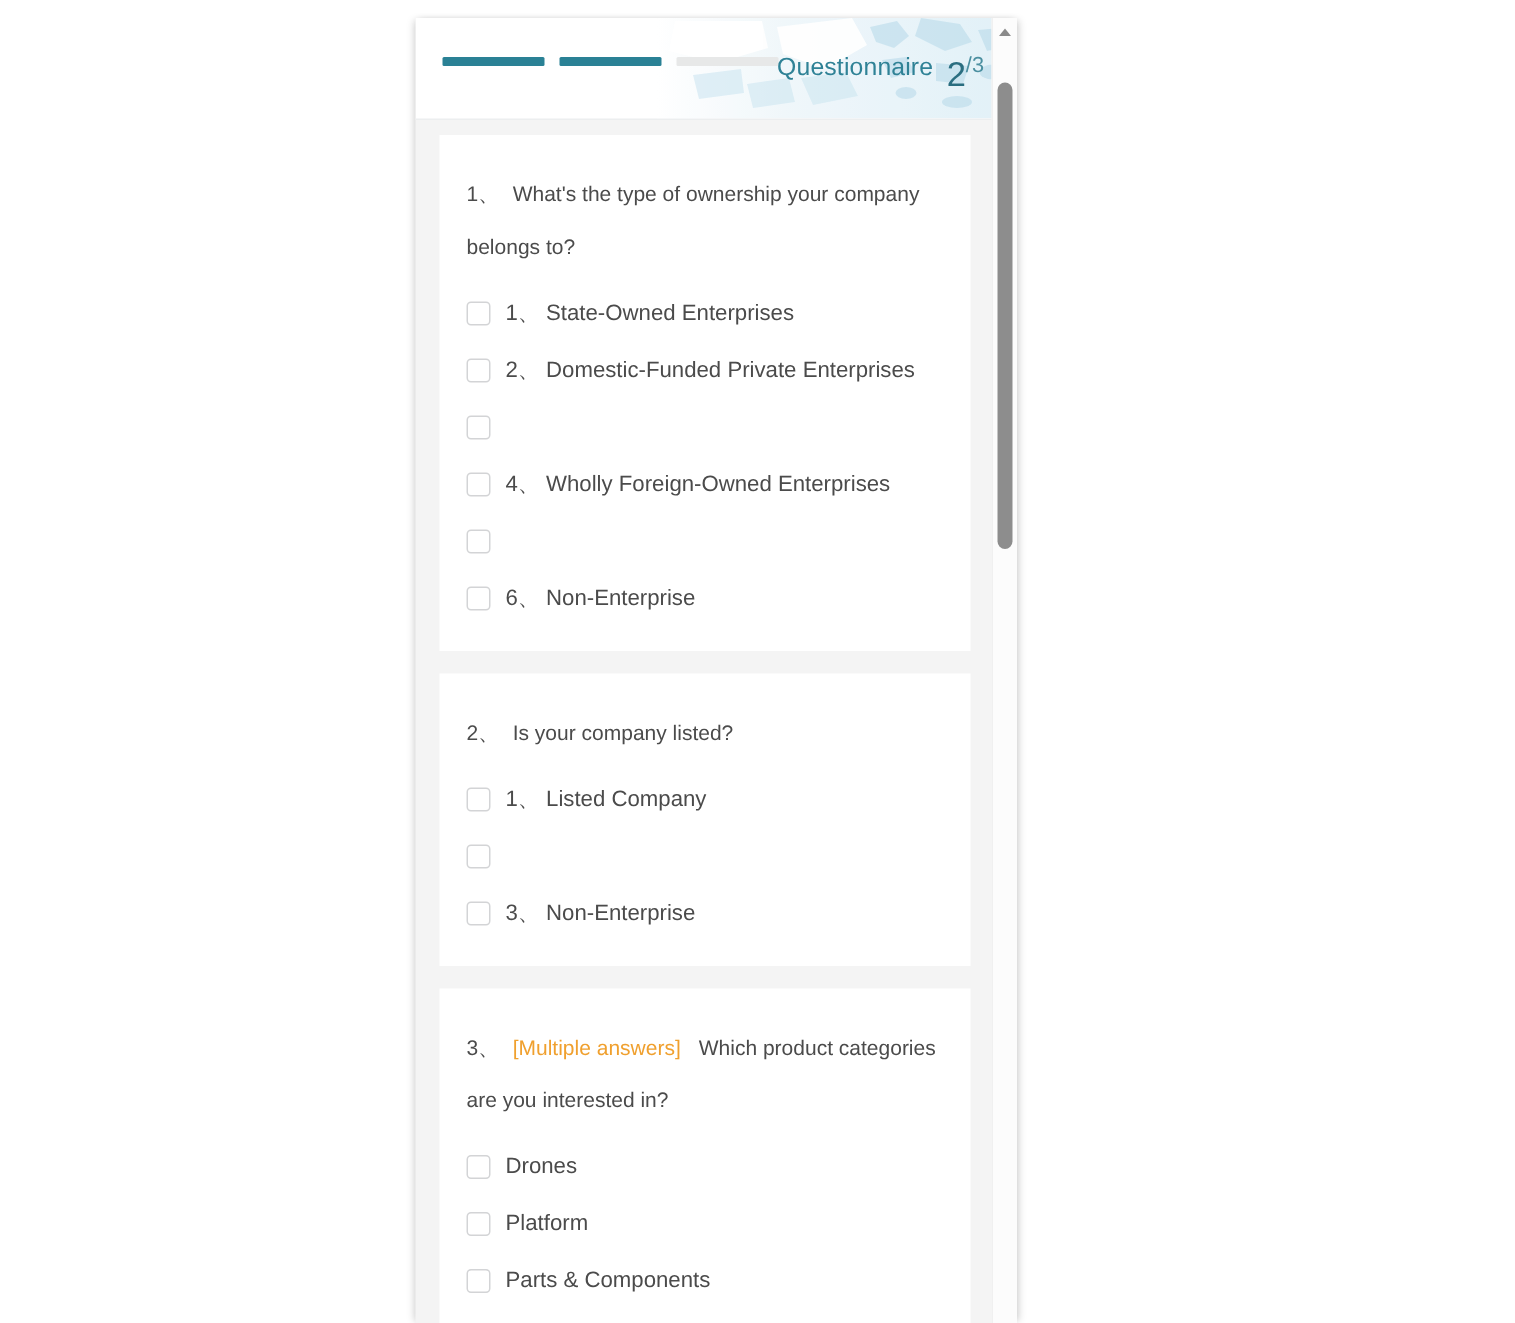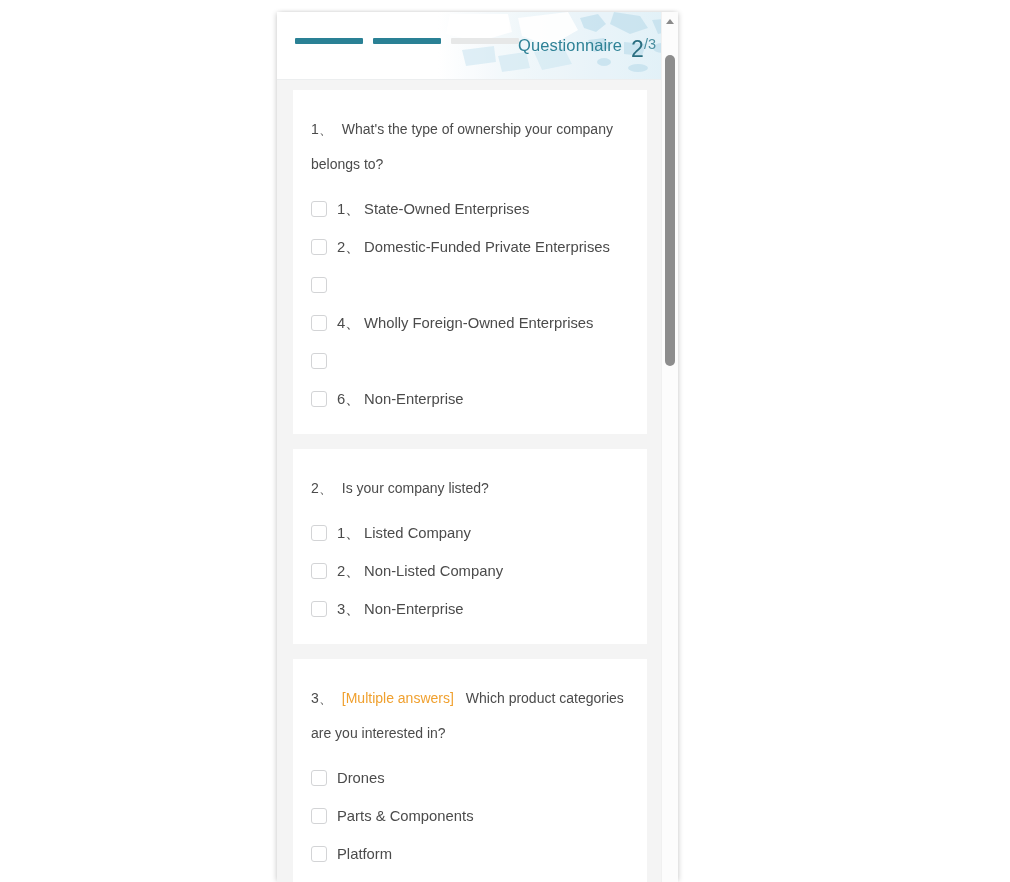--- a/index.html
+++ b/index.html
@@ -275,44 +275,43 @@
           <div class="q-title">
             <span class="q-num">2、</span><span>Is your company listed?</span>
           </div>
 
           <div class="option">
             <span class="cbox"></span>
             <span class="opt-text"><span class="opt-idx">1、</span><span>Listed Company</span></span>
           </div>
           <div class="option">
             <span class="cbox"></span>
-            <span class="opt-text"><span class="opt-idx">2、</span><span>Non-Listed Company</span></span>
           </div>
           <div class="option">
             <span class="cbox"></span>
             <span class="opt-text"><span class="opt-idx">3、</span><span>Non-Enterprise</span></span>
           </div>
         </div>
 
         <div class="card">
           <div class="q-title">
             <span class="q-num">3、</span><span class="q-tag">[Multiple answers]</span><span>Which product categories are you interested in?</span>
           </div>
 
           <div class="option">
             <span class="cbox"></span>
             <span class="opt-text">Drones</span>
           </div>
           <div class="option">
             <span class="cbox"></span>
+            <span class="opt-text">Platform</span>
+          </div>
+          <div class="option">
+            <span class="cbox"></span>
             <span class="opt-text">Parts &amp; Components</span>
-          </div>
-          <div class="option">
-            <span class="cbox"></span>
-            <span class="opt-text">Platform</span>
           </div>
           <div class="option">
 
             <span class="opt-text">Materials</span>
           </div>
         </div>
 
       </div>
     </div>
 

